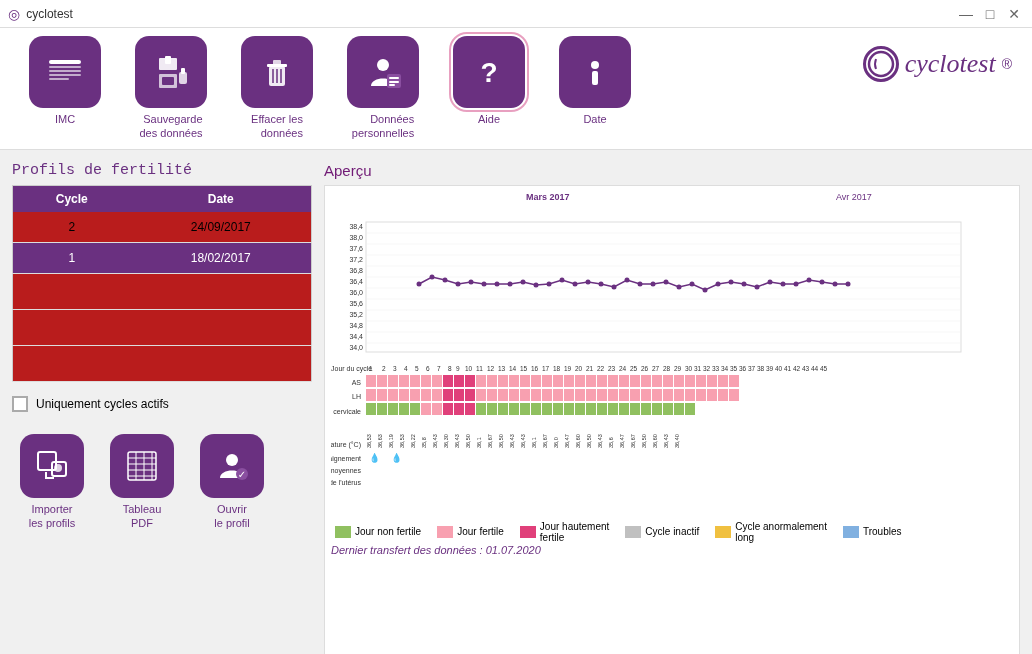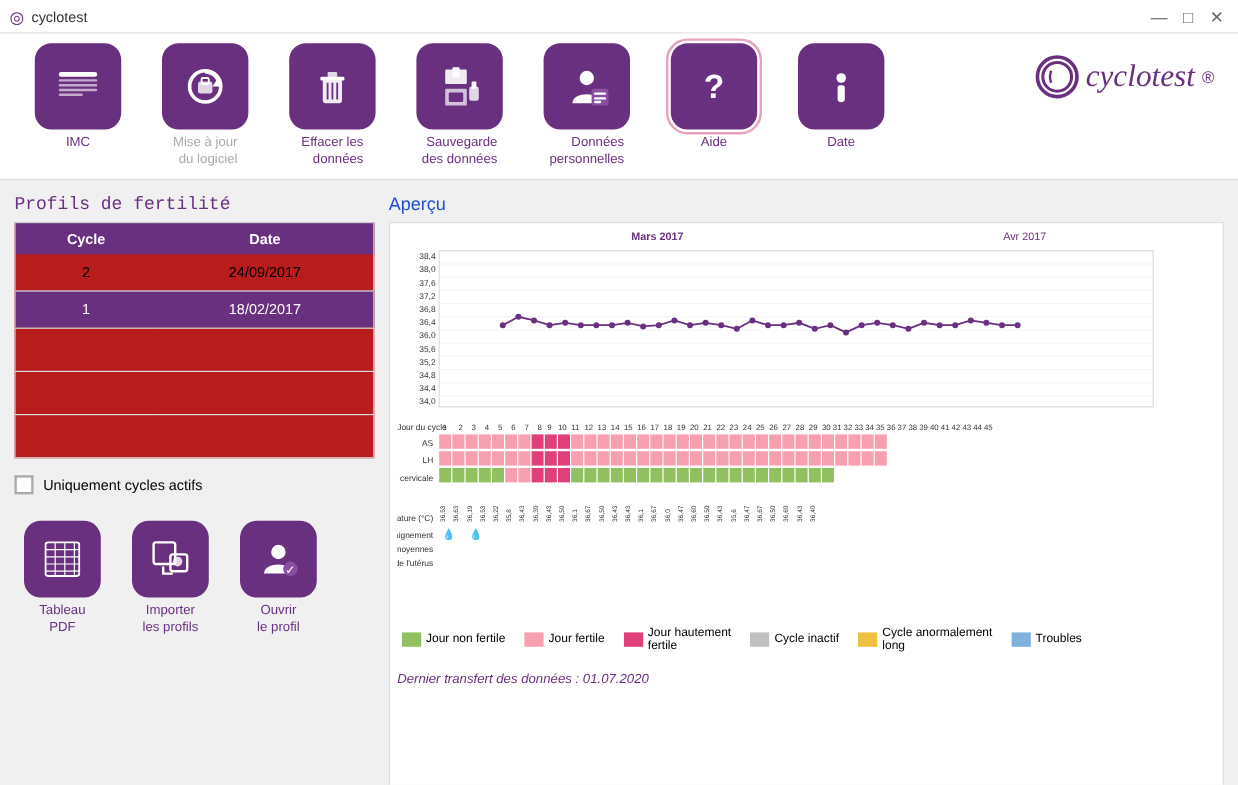--- a/index.html
+++ b/index.html
@@ -178,21 +178,21 @@
       line-height: 1.3;
     }
 
     .right-panel {
       flex: 1;
       display: flex;
       flex-direction: column;
     }
     .apercu-title {
       font-size: 15px;
-      color: #1d4ed8;
+      color: #701a75;
       font-weight: 500;
       margin-bottom: 6px;
     }
     .chart-container {
       background: #fff;
       border: 1px solid #ddd;
       flex: 1;
       padding: 6px;
       position: relative;
       overflow: hidden;
@@ -209,21 +209,21 @@
     .legend-item {
       display: flex; align-items: center; gap: 4px;
     }
     .legend-box {
       width: 16px; height: 12px;
     }
 
     .transfer-text {
       font-size: 11px;
       color: #6a3080;
-      margin-top: 16px;
+      margin-top: 1px;
       font-style: italic;
     }
   </style>
 </head>
 <body>
 
 <div class="titlebar">
   <div class="titlebar-left">
     <span style="color:#6a3080; font-size:14px;">◎</span>
     <span>cyclotest</span>
@@ -243,59 +243,47 @@
         <rect x="4" y="8" width="32" height="4" rx="2" fill="white"></rect>
         <rect x="4" y="14" width="32" height="2" rx="1" fill="white" opacity="0.6"></rect>
         <rect x="4" y="18" width="32" height="2" rx="1" fill="white" opacity="0.6"></rect>
         <rect x="4" y="22" width="32" height="2" rx="1" fill="white" opacity="0.6"></rect>
         <rect x="4" y="26" width="20" height="2" rx="1" fill="white" opacity="0.6"></rect>
       </svg>
     </div>
     <span class="toolbar-label">IMC</span>
   </div>
 
+
   <div class="toolbar-item">
     <div class="toolbar-icon icon-purple">
       <svg width="40" height="40" viewBox="0 0 40 40">
-        <circle cx="20" cy="20" r="13" fill="none" stroke="white" stroke-width="3"></circle>
-        <path d="M20 8 A12 12 0 0 1 32 20" stroke="white" stroke-width="3" fill="none" marker-end="url(#arr)"></path>
-        <polygon points="30,14 34,20 26,20" fill="white"></polygon>
-        <rect x="14" y="16" width="12" height="10" rx="2" fill="white" opacity="0.8"></rect>
-        <rect x="17" y="13" width="6" height="5" rx="1" fill="none" stroke="white" stroke-width="1.5"></rect>
+        <rect x="8" y="6" width="18" height="12" rx="1" fill="white" opacity="0.9"></rect>
+        <rect x="14" y="4" width="6" height="8" rx="1" fill="white"></rect>
+        <rect x="8" y="22" width="18" height="14" rx="1" fill="white" opacity="0.7"></rect>
+        <rect x="11" y="25" width="12" height="8" rx="1" fill="#6a3080"></rect>
+        <rect x="28" y="20" width="8" height="12" rx="2" fill="white" opacity="0.8"></rect>
+        <rect x="30" y="16" width="4" height="6" rx="1" fill="white"></rect>
       </svg>
     </div>
-    <span class="toolbar-label" style="color:#aaa;">Mise à jour<br>du logiciel</span>
+    <span class="toolbar-label">Sauvegarde<br>des données</span>
   </div>
 
   <div class="toolbar-item">
     <div class="toolbar-icon icon-purple">
       <svg width="40" height="40" viewBox="0 0 40 40">
         <rect x="12" y="14" width="16" height="20" rx="2" fill="white" opacity="0.9"></rect>
         <rect x="10" y="12" width="20" height="3" rx="1" fill="white"></rect>
         <rect x="16" y="8" width="8" height="5" rx="1" fill="white" opacity="0.8"></rect>
         <line x1="16" y1="17" x2="16" y2="31" stroke="#6a3080" stroke-width="1.5"></line>
         <line x1="20" y1="17" x2="20" y2="31" stroke="#6a3080" stroke-width="1.5"></line>
         <line x1="24" y1="17" x2="24" y2="31" stroke="#6a3080" stroke-width="1.5"></line>
       </svg>
     </div>
     <span class="toolbar-label">Effacer les<br>données</span>
-  </div>
-
-  <div class="toolbar-item">
-    <div class="toolbar-icon icon-purple">
-      <svg width="40" height="40" viewBox="0 0 40 40">
-        <rect x="8" y="6" width="18" height="12" rx="1" fill="white" opacity="0.9"></rect>
-        <rect x="14" y="4" width="6" height="8" rx="1" fill="white"></rect>
-        <rect x="8" y="22" width="18" height="14" rx="1" fill="white" opacity="0.7"></rect>
-        <rect x="11" y="25" width="12" height="8" rx="1" fill="#6a3080"></rect>
-        <rect x="28" y="20" width="8" height="12" rx="2" fill="white" opacity="0.8"></rect>
-        <rect x="30" y="16" width="4" height="6" rx="1" fill="white"></rect>
-      </svg>
-    </div>
-    <span class="toolbar-label">Sauvegarde<br>des données</span>
   </div>
 
   <div class="toolbar-item">
     <div class="toolbar-icon icon-purple">
       <svg width="40" height="40" viewBox="0 0 40 40">
         <circle cx="20" cy="13" r="6" fill="white"></circle>
         <path d="M8 34 C8 24 32 24 32 34" fill="white"></path>
         <rect x="24" y="22" width="14" height="14" rx="2" fill="#8a4fa0"></rect>
         <rect x="26" y="25" width="10" height="2" rx="1" fill="white"></rect>
         <rect x="26" y="29" width="10" height="2" rx="1" fill="white"></rect>
@@ -377,62 +365,62 @@
 
     <div class="checkbox-row">
       <div class="checkbox-box"></div>
       <span>Uniquement cycles actifs</span>
     </div>
 
     <div class="bottom-buttons">
       <div class="bottom-btn">
         <div class="bottom-btn-icon">
           <svg width="36" height="36" viewBox="0 0 36 36">
+            <rect x="4" y="4" width="18" height="18" rx="2" fill="none" stroke="white" stroke-width="2"></rect>
+            <rect x="18" y="14" width="14" height="14" rx="2" fill="none" stroke="white" stroke-width="2"></rect>
+            <circle cx="24" cy="20" r="4" fill="white" opacity="0.8"></circle>
+            <path d="M12 24 L12 30 L20 30" stroke="white" stroke-width="2" fill="none"></path>
+          </svg>
+        </div>
+        <span class="bottom-btn-label">Importer<br>les profils</span>
+      </div>
+      <div class="bottom-btn">
+        <div class="bottom-btn-icon">
+          <svg width="36" height="36" viewBox="0 0 36 36">
             <rect x="4" y="4" width="28" height="28" rx="2" fill="none" stroke="white" stroke-width="1.5"></rect>
             <line x1="4" y1="10" x2="32" y2="10" stroke="white" stroke-width="1"></line>
             <line x1="4" y1="16" x2="32" y2="16" stroke="white" stroke-width="1"></line>
             <line x1="4" y1="22" x2="32" y2="22" stroke="white" stroke-width="1"></line>
             <line x1="4" y1="28" x2="32" y2="28" stroke="white" stroke-width="1"></line>
             <line x1="12" y1="4" x2="12" y2="32" stroke="white" stroke-width="1"></line>
             <line x1="20" y1="4" x2="20" y2="32" stroke="white" stroke-width="1"></line>
             <line x1="28" y1="4" x2="28" y2="32" stroke="white" stroke-width="1"></line>
           </svg>
         </div>
         <span class="bottom-btn-label">Tableau<br>PDF</span>
       </div>
       <div class="bottom-btn">
         <div class="bottom-btn-icon">
           <svg width="36" height="36" viewBox="0 0 36 36">
-            <rect x="4" y="4" width="18" height="18" rx="2" fill="none" stroke="white" stroke-width="2"></rect>
-            <rect x="18" y="14" width="14" height="14" rx="2" fill="none" stroke="white" stroke-width="2"></rect>
-            <circle cx="24" cy="20" r="4" fill="white" opacity="0.8"></circle>
-            <path d="M12 24 L12 30 L20 30" stroke="white" stroke-width="2" fill="none"></path>
-          </svg>
-        </div>
-        <span class="bottom-btn-label">Importer<br>les profils</span>
-      </div>
-      <div class="bottom-btn">
-        <div class="bottom-btn-icon">
-          <svg width="36" height="36" viewBox="0 0 36 36">
             <circle cx="18" cy="12" r="6" fill="white"></circle>
             <path d="M6 30 C6 20 30 20 30 30" fill="white"></path>
             <circle cx="28" cy="26" r="6" fill="#8a4fa0"></circle>
             <text x="28" y="30" text-anchor="middle" font-size="10" fill="white">✓</text>
           </svg>
         </div>
         <span class="bottom-btn-label">Ouvrir<br>le profil</span>
       </div>
     </div>
   </div>
 
   <div class="right-panel">
     <div class="apercu-title">Aperçu</div>
     <div class="chart-container">
 
-      <div style="display:flex; margin-left:75px; font-size:9px; margin-bottom:2px;">
+      <div style="display:flex; margin-left:75px; font-size:9px; margin-bottom:15px;">
         <div style="flex:0 0 120px;"></div>
         <div style="color:#6a3080; font-weight:bold; flex:0 0 170px;">Mars 2017</div>
         <div style="flex:0 0 auto; color:#333;"></div>
         <div style="color:#6a3080; font-weight:normal; margin-left:140px;">Avr 2017</div>
       </div>
 
       <svg width="640" height="300" viewBox="0 0 640 300" style="display:block;">
 
         <text x="32" y="12" text-anchor="end" font-size="7" fill="#333">38,4</text>
         <text x="32" y="23" text-anchor="end" font-size="7" fill="#333">38,0</text>
@@ -745,21 +733,21 @@
 
         <text x="38" y="244" font-size="9" fill="#6a3080">💧</text>
         <text x="60" y="244" font-size="9" fill="#6a3080">💧</text>
 
         <text x="30" y="256" text-anchor="end" font-size="7" fill="#333">Douleurs moyennes</text>
 
         <text x="30" y="268" text-anchor="end" font-size="7" fill="#333">Col de l'utérus</text>
 
       </svg>
 
-      <div class="legend" style="margin-top:18px; padding-left:4px;">
+      <div class="legend" style="margin-top:4px; padding-left:4px;">
         <div class="legend-item">
           <div class="legend-box" style="background:#90c060;"></div>
           <span>Jour non fertile</span>
         </div>
         <div class="legend-item">
           <div class="legend-box" style="background:#f8a0b0;"></div>
           <span>Jour fertile</span>
         </div>
         <div class="legend-item">
           <div class="legend-box" style="background:#e0407a;"></div>

